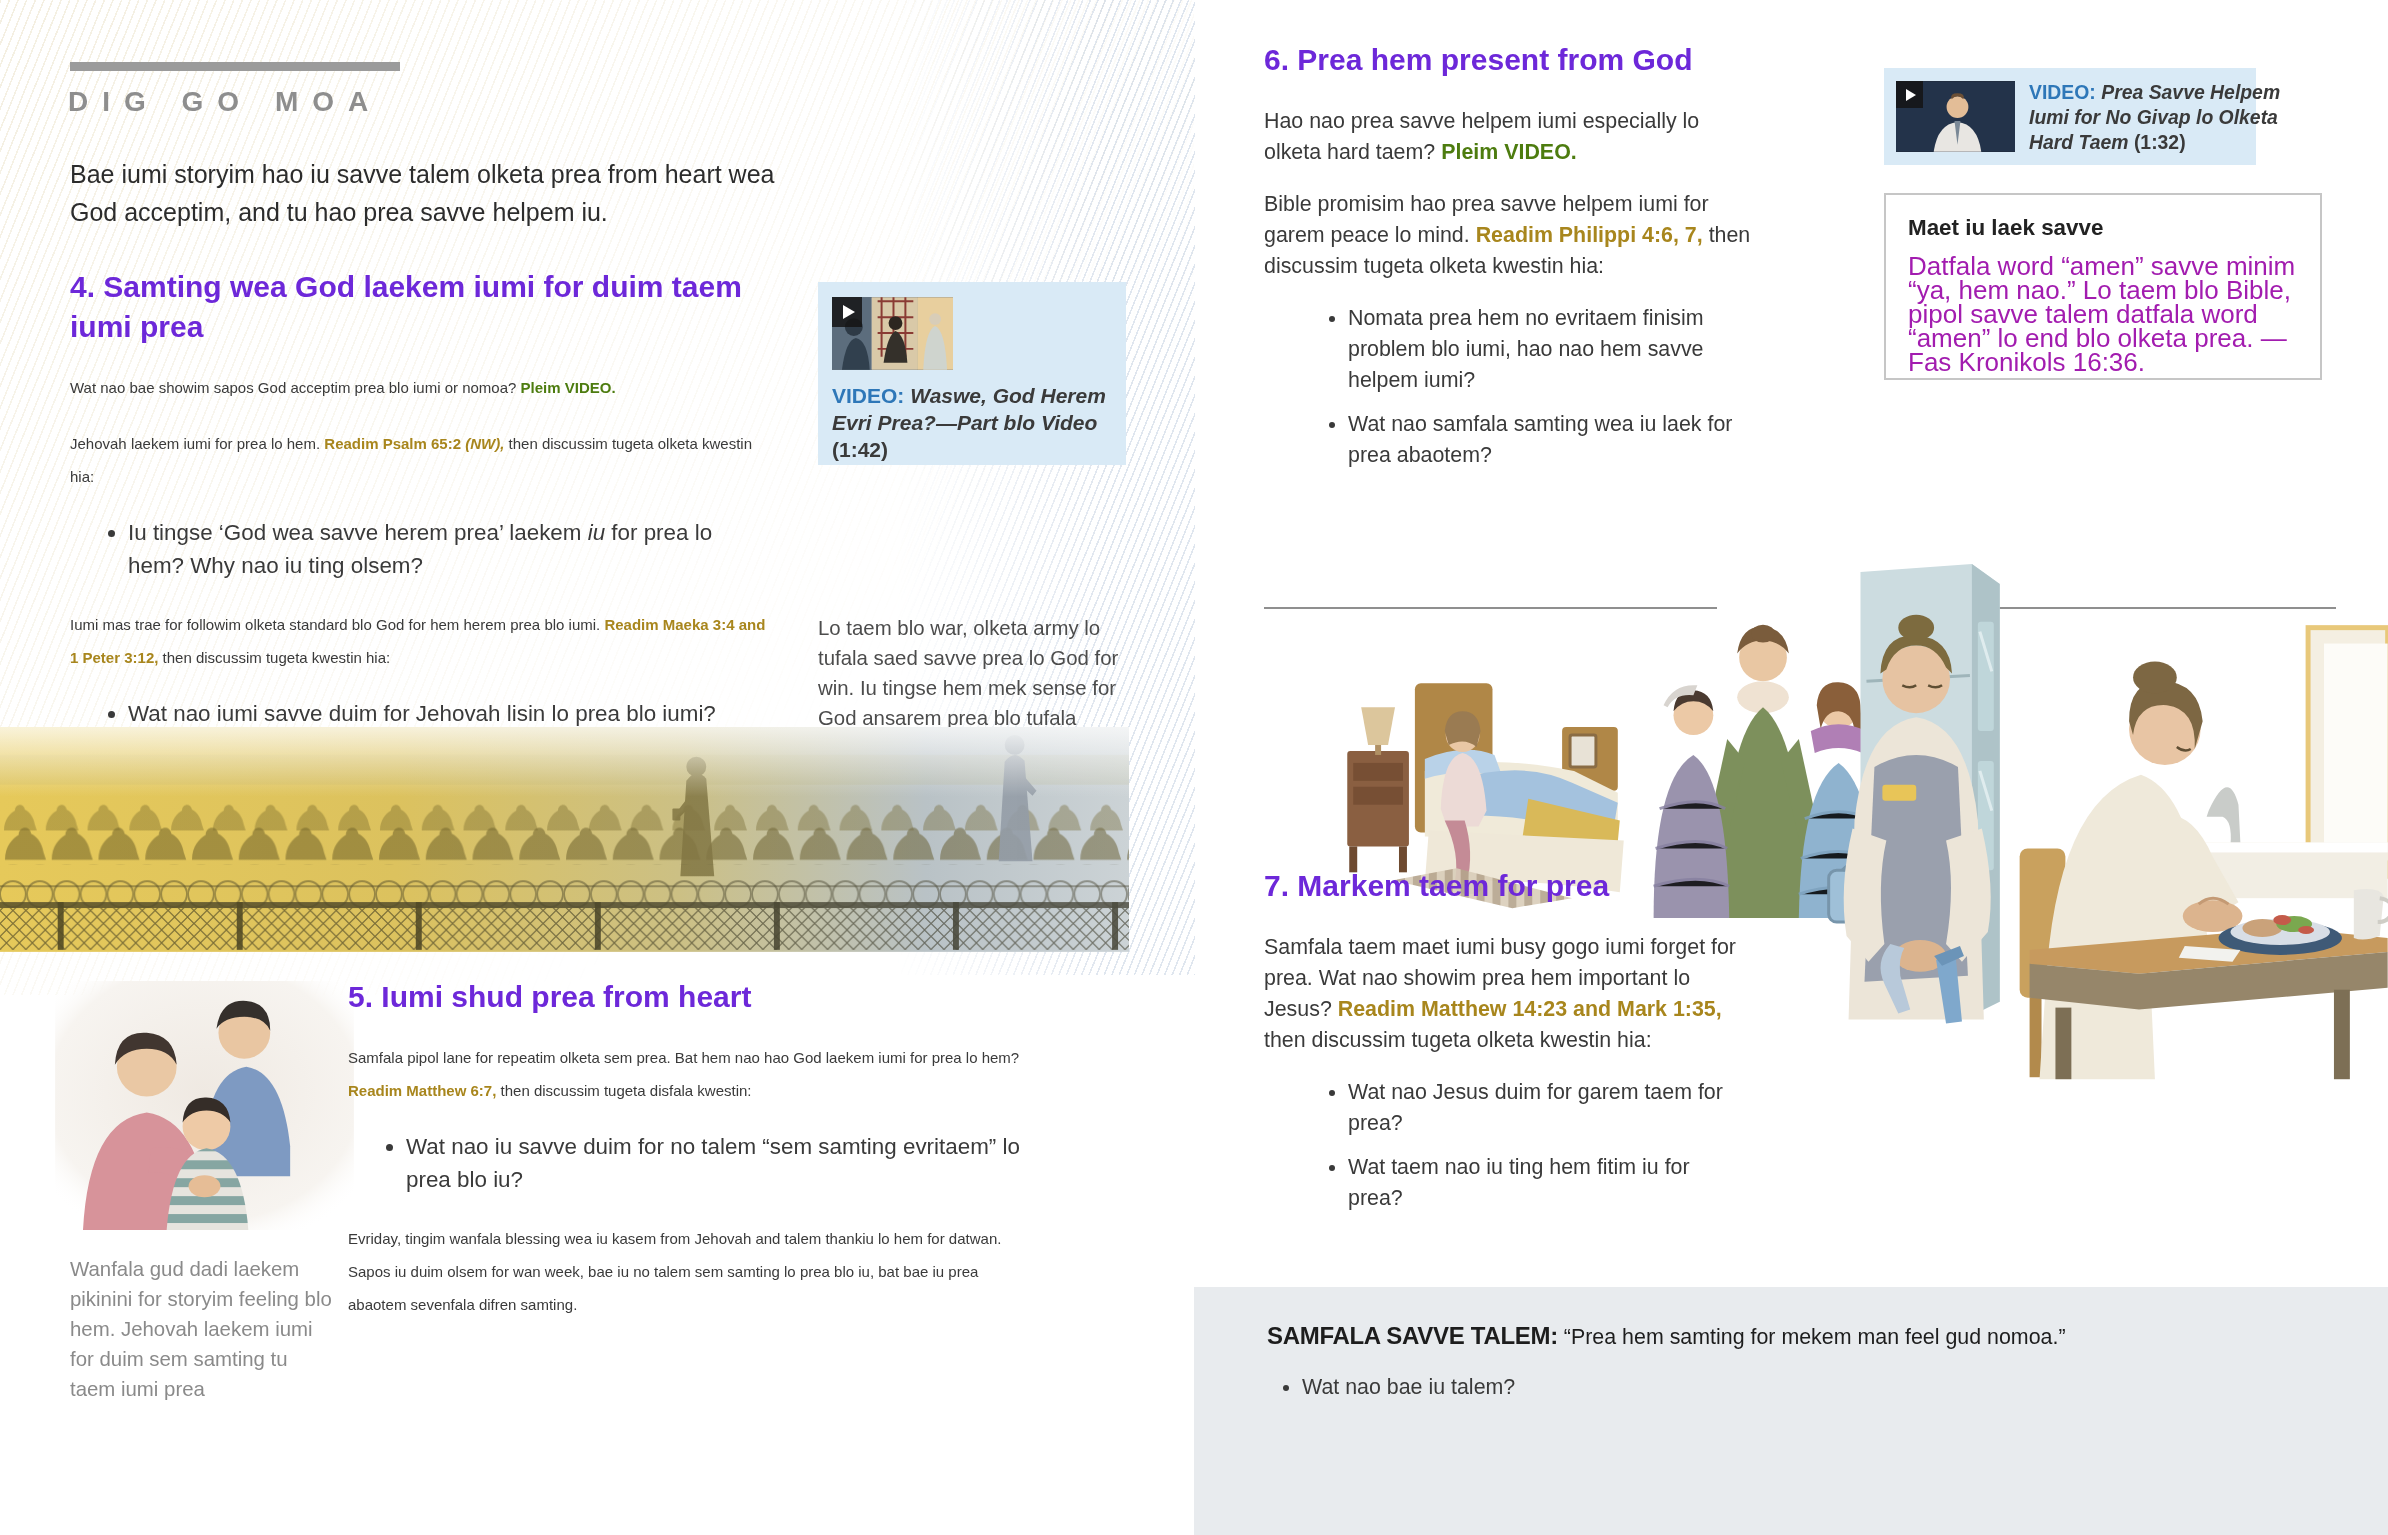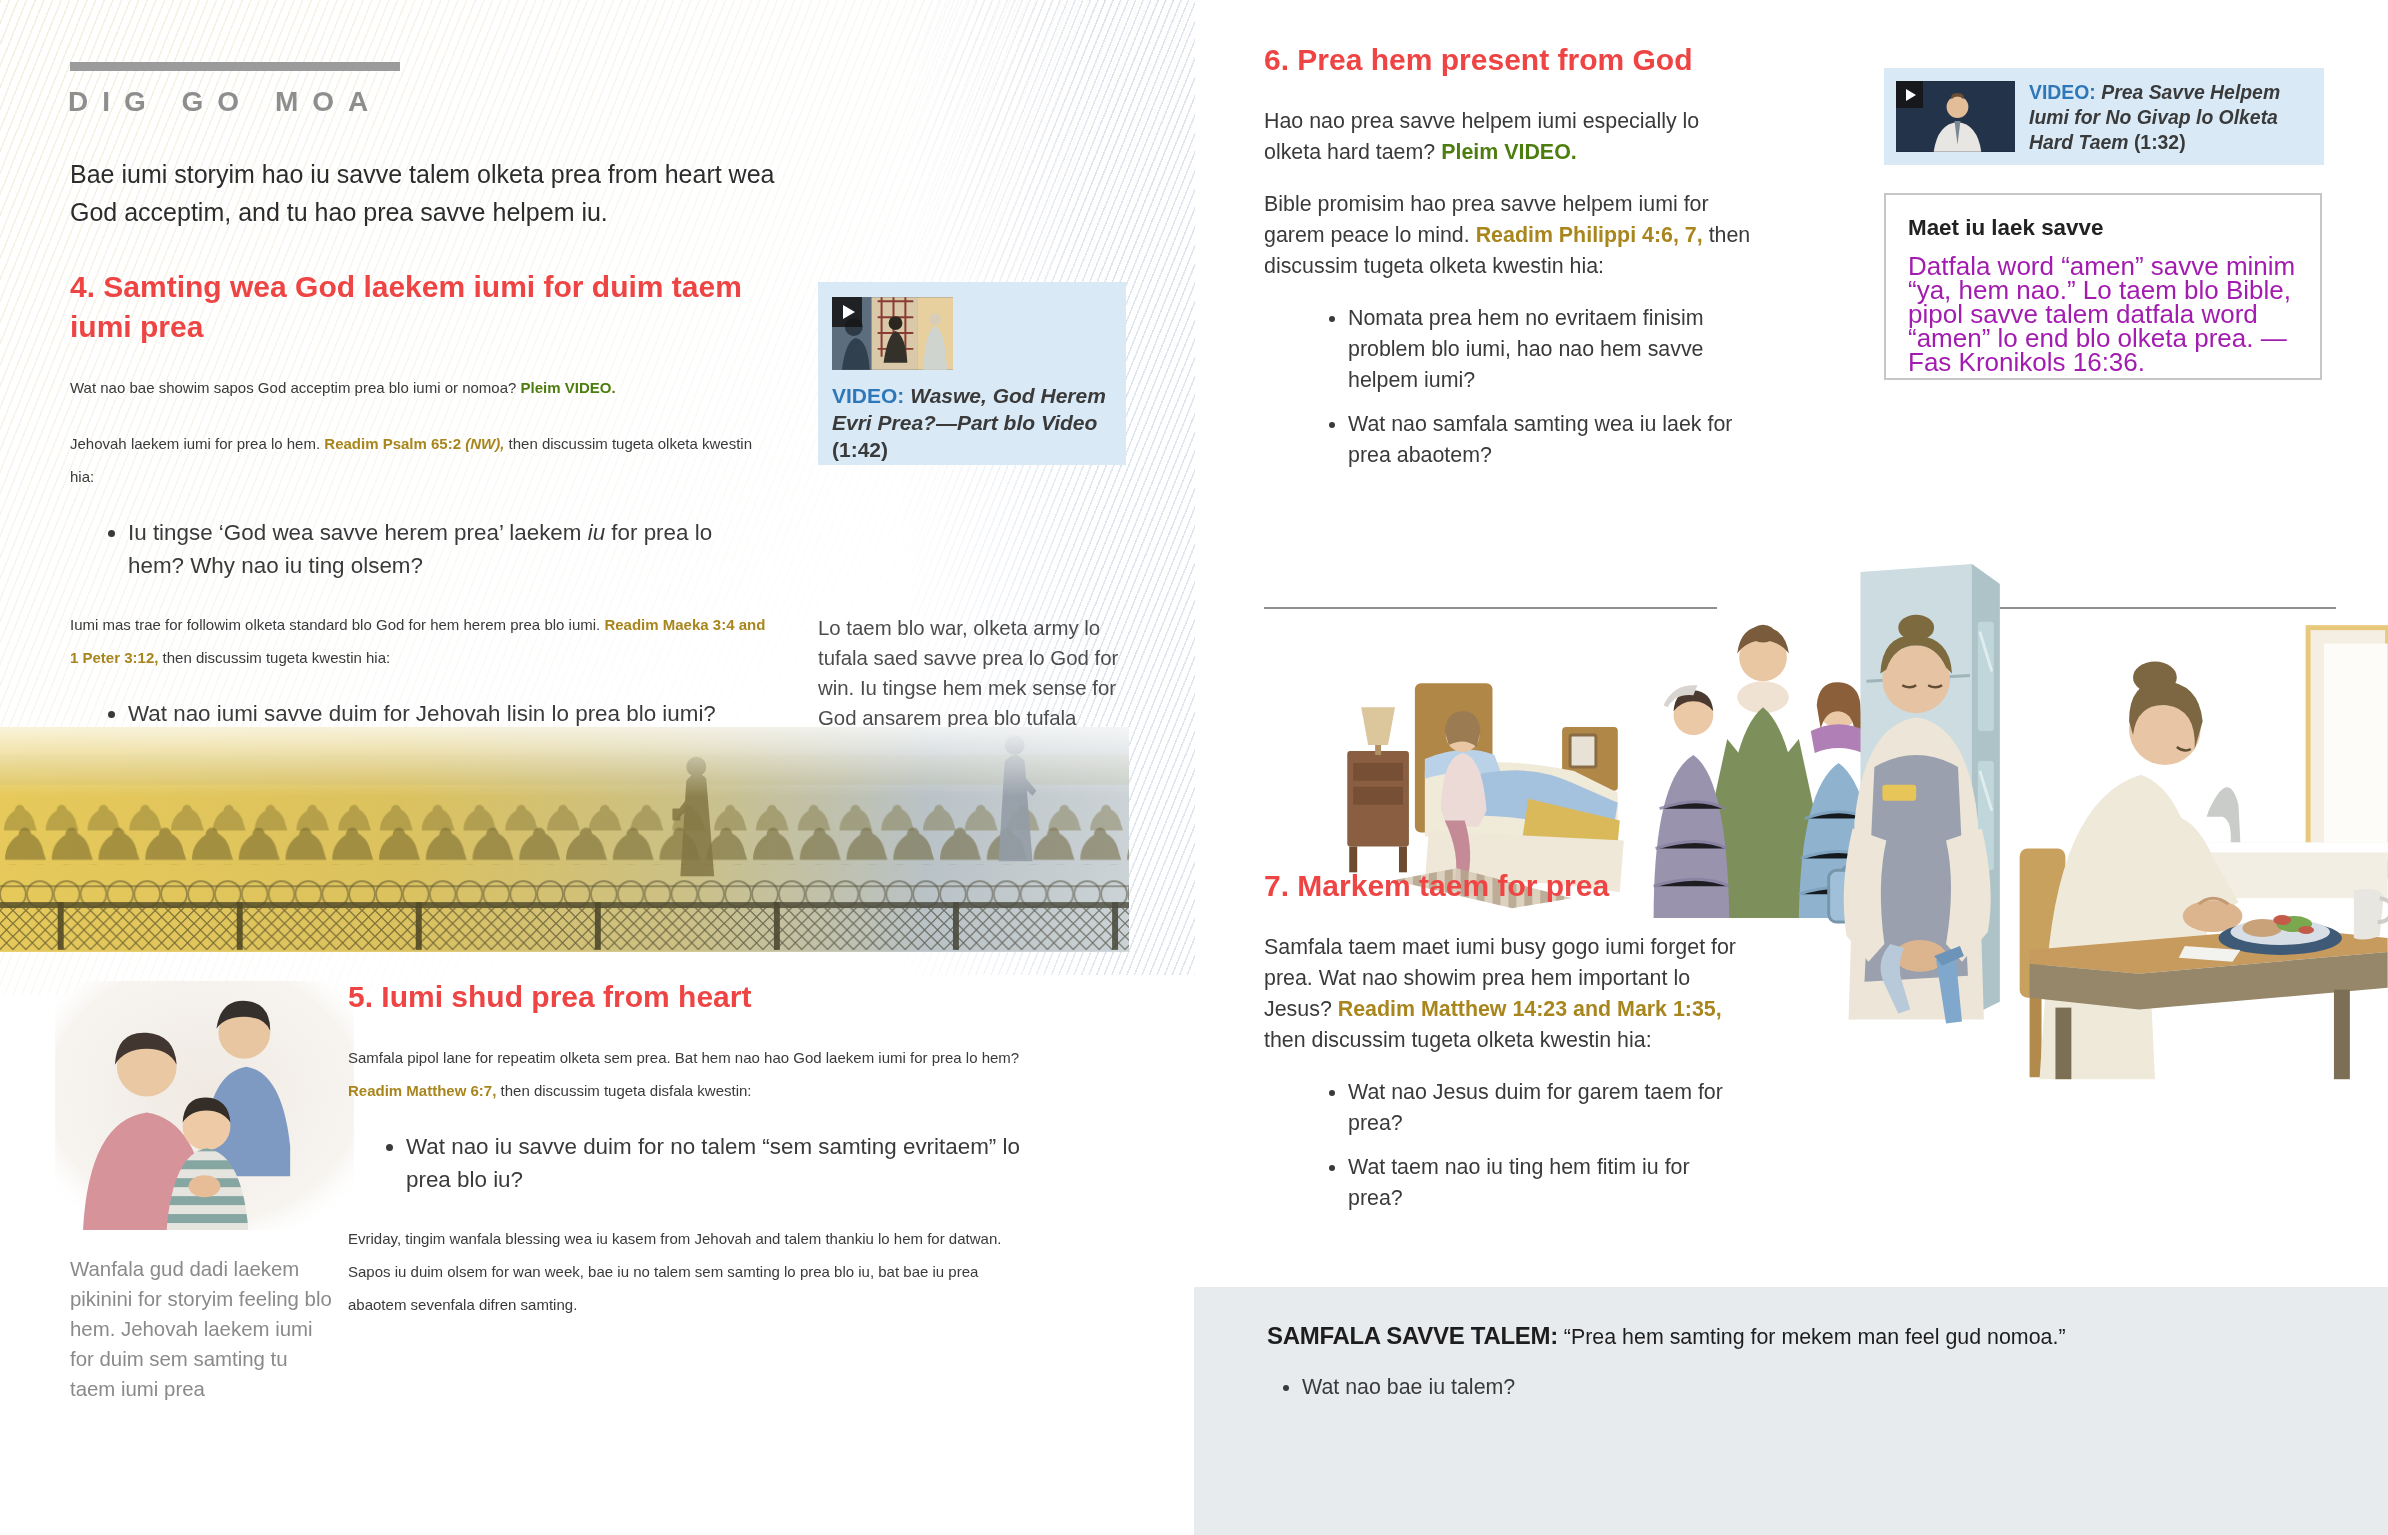--- a/index.html
+++ b/index.html
@@ -23,42 +23,42 @@
     background:repeating-linear-gradient(112deg, rgba(130,155,190,0.28) 0 1.5px, rgba(255,255,255,0) 1.5px 7px);
     -webkit-mask-image:linear-gradient(to left, rgba(0,0,0,.9) 0 18%, rgba(0,0,0,0) 60%);
             mask-image:linear-gradient(to left, rgba(0,0,0,.9) 0 18%, rgba(0,0,0,0) 60%);
   }
 
   
   .kicker-rule { left:70px; top:62px; width:330px; height:9px; background:#9b9b9b; }
   .kicker { left:68px; top:86px; font-size:28px; font-weight:bold; letter-spacing:14px; color:#8e8e8e; }
   .intro { left:70px; top:155px; width:716px; font-size:25px; line-height:38px; color:#2c2c2c; }
 
-  .h2 { font-size:30px; line-height:40px; font-weight:bold; color:#ef4444; margin:0 0 24px 0; }
+  .h2 { font-size:30px; line-height:40px; font-weight:bold; color:#6d28d9; margin:0 0 24px 0; }
   .p  { font-size:15px; line-height:33px; margin:0 0 23px 0; }
   ul.b { list-style:disc; padding-left:58px; margin:2px 0 26px 0; }
   ul.b li { font-size:22.4px; line-height:33px; margin-bottom:15px; }
   .ref { color:#a8861d; font-weight:bold; }
   .it  { font-style:italic; }
   .link { color:#4d7c0f; font-weight:bold; }
 
   .col-s4 { left:70px; top:267px; width:704px; }
   .col-s5 { left:348px; top:977px; width:692px; }
 
   .colR .p { font-size:21.4px; line-height:31px; margin-bottom:21px; }
   .colR ul.b { padding-left:52px; margin-top:0; }
   .colR ul.b li { font-size:21.4px; line-height:31px; margin-bottom:13px;margin-left:32px; }
   .col-s6 { left:1264px; top:40px; width:490px; }
   .col-s7 { left:1264px; top:866px; width:482px; }
   .col-s6 .h2, .col-s7 .h2 { margin-bottom:26px; }
 
   
   .vbox { background:#d9eaf6; }
   .vbox1 { left:818px; top:282px; width:308px; height:183px; }
-  .vbox2 { left:1884px; top:68px; width:440px; height:97px; }
+  .vbox2 { left:1884px; top:68px; width:372px; height:97px; }
   .thumb { position:absolute; overflow:hidden; background:#222; cursor:pointer; }
   .playbtn { position:absolute; left:0; top:0; width:30px; height:30px; background:rgba(20,20,20,0.85);
              display:flex; align-items:center; justify-content:center; }
   .playbtn .tri { width:0; height:0; border-left:12px solid #fff; border-top:7px solid transparent; border-bottom:7px solid transparent; margin-left:3px; }
   .vcap { position:absolute; font-weight:bold; }
   .vcap .vlabel { color:#2e77b8; }
   .vcap .vtitle { font-style:italic; }
   .vbox1 .vcap { left:14px; top:100px; width:281px; font-size:21px; line-height:27px; }
   .vbox2 .vcap { left:145px; top:12px; width:287px; font-size:19.4px; line-height:25px; }
 

